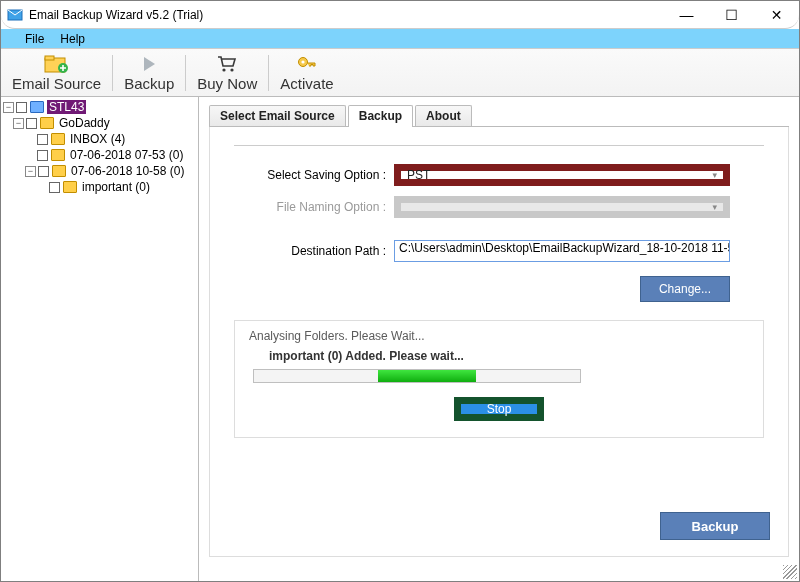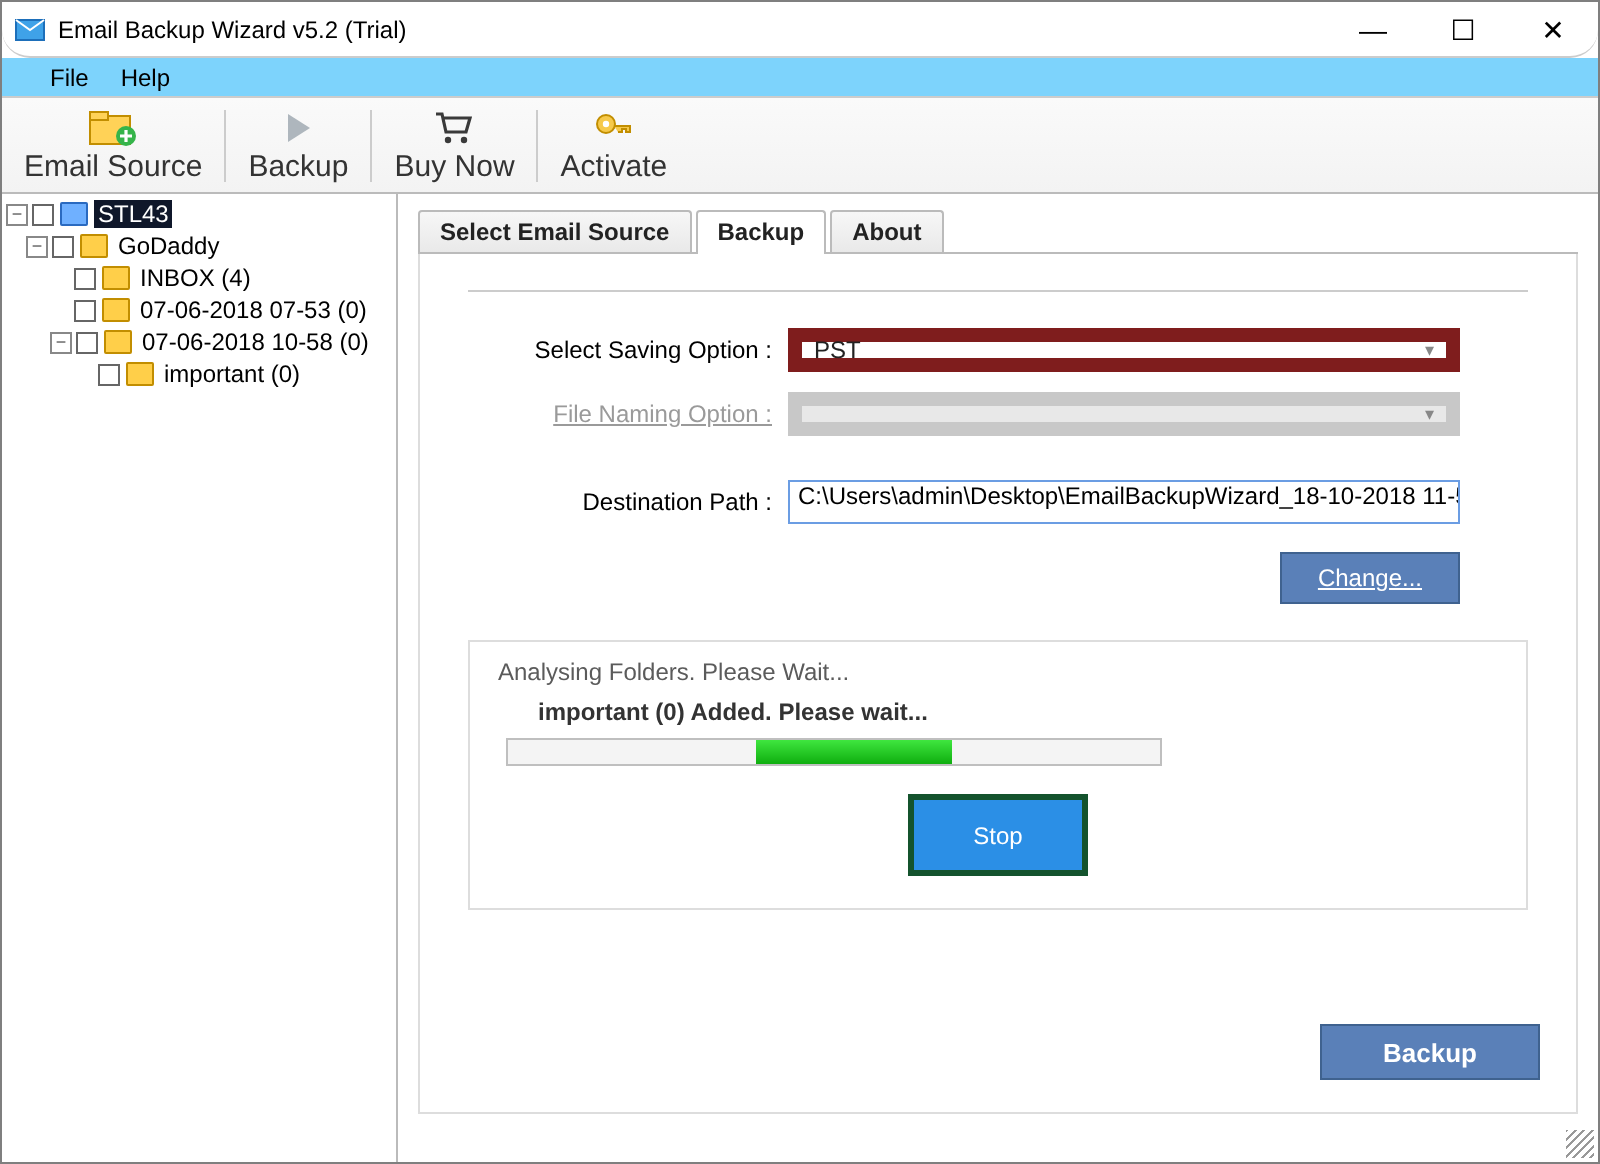--- a/index.html
+++ b/index.html
@@ -22,39 +22,39 @@
   
   .main { display:flex; height: calc(582px - 28px - 20px - 48px - 1px); }
   .sidebar { width: 198px; background:#fff; border-right:1px solid #bbb; padding-top:2px; overflow:hidden;}
   .tree { font-size:11px; }
   .tree-row { display:flex; align-items:center; height:16px; white-space:nowrap;}
   .tw { width:11px; height:11px; border:1px solid #888; display:inline-flex; align-items:center; justify-content:center; font-size:9px; line-height:0; margin-right:2px; color:#555; flex:none;}
   .sp { display:inline-block; flex:none;}
   .cb { width:11px; height:11px; border:1px solid #666; margin-right:3px; flex:none;}
   .fld { width:14px; height:12px; background:#ffcf49; border:1px solid #c28e00; margin-right:3px; flex:none; border-radius:1px;}
   .fld.blue{ background:#6fb0ff; border-color:#2a6ac0;}
-  .sel { background:#0f172a; color:#fff; padding:0 3px;}
+  .sel { background:#701a75; color:#fff; padding:0 3px;}
   .tree-row .txt{ padding:0 2px; }
   
   .content { flex:1; background:#fff; padding:6px 10px 15px 10px; position:relative;}
   .tabstrip { display:flex; align-items:flex-end; height:24px; border-bottom:1px solid #bbb; }
   .tab { padding: 3px 10px; border:1px solid #bbb; border-bottom:none; background:linear-gradient(#f7f7f7,#e9e9e9); margin-right:2px; font-size:12px; font-weight:bold; color:#222; border-radius:2px 2px 0 0;}
   .tab.active { background:#fff; position:relative; top:1px; padding-bottom:4px;}
   .panel { border:1px solid #ddd; border-top:none; padding:18px 24px 50px 24px; height:430px; position:relative; overflow:hidden;}
   .hr { height:1px; background:#ccc; margin-bottom:18px;}
   .form-row { display:flex; align-items:center; margin-bottom:10px;}
   .form-lbl { width:160px; text-align:right; padding-right:8px; color:#000; font-size:12px;}
-  .form-lbl.dis { color:#9a9a9a;text-decoration:underline; }
+  .form-lbl.dis { color:#9a9a9a; }
   .select { flex:1; max-width:336px; height:22px; border:7px solid #7f1d1d; background:#fff; display:flex; align-items:center; padding:0 6px; color:#222; position:relative;}
   .select .car { position:absolute; right:6px; color:#888; font-size:9px;}
   .select.dis { background:#e8e8e8; color:#777; border-color:#c8c8c8;}
   .textbox { flex:1; max-width:336px; height:22px; border:1px solid #6b9de3; padding:0 4px; background:#fff; color:#000; overflow:hidden; white-space:nowrap;}
   .btn { height:24px; padding:0 18px; display:inline-flex; align-items:center; justify-content:center; color:#fff; font-size:12px; cursor:default;}
-  .btn.change { background:#5a80b8; border:1px solid #3f628f; height:26px; font-weight:normal;text-decoration:underline;}
-  .btn.stop { background:#2b8fe6; border:3px solid #14532d; width:90px; height:41px;}
+  .btn.change { background:#5a80b8; border:1px solid #3f628f; height:26px; font-weight:normal;}
+  .btn.stop { background:#2b8fe6; border:7px solid #14532d; width:90px; height:24px;}
   .btn.backup { background:#5a80b8; border:1px solid #3f628f; width:110px; height:28px; font-size:13px; font-weight:bold; position:absolute; right:18px; bottom:16px;}
   .progress-box { border:1px solid #ddd; padding:8px 14px 16px 14px; margin-top:18px;}
   .prog-title { color:#5b5b5b; font-style:normal; font-weight:normal; margin-bottom:6px;}
   .prog-sub { font-weight:bold; color:#333; margin:2px 0 6px 20px;}
   .pbar { height:14px; border:1px solid #bfbfbf; background:#f4f4f4; position:relative; margin:0 0 14px 4px; width: 328px; }
   .pbar .fill { position:absolute; left:38%; top:0; bottom:0; width:30%; background: linear-gradient(#3fe63f,#0fae0f);}
   .prog-actions{ text-align:center;}
   .resize-grip { position:absolute; right:2px; bottom:2px; width:14px; height:14px; background: repeating-linear-gradient(135deg,#999 0 1px,transparent 1px 3px);}
 </style>
 </head>

